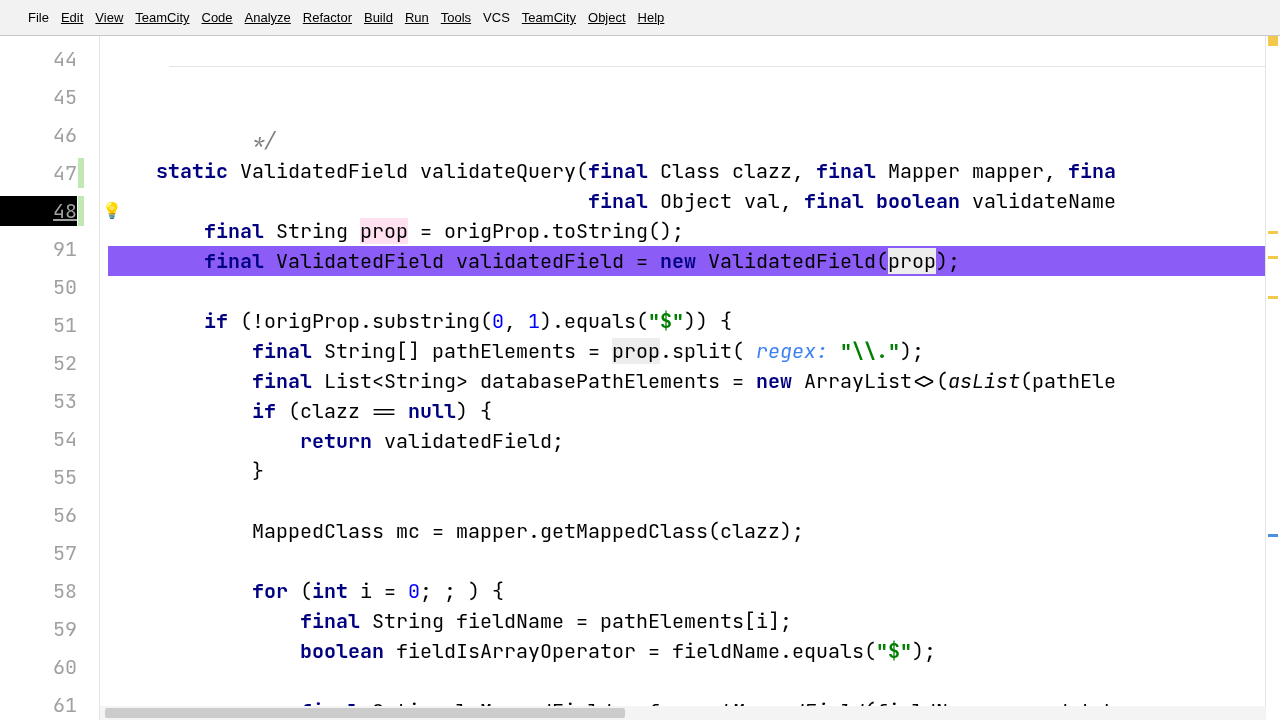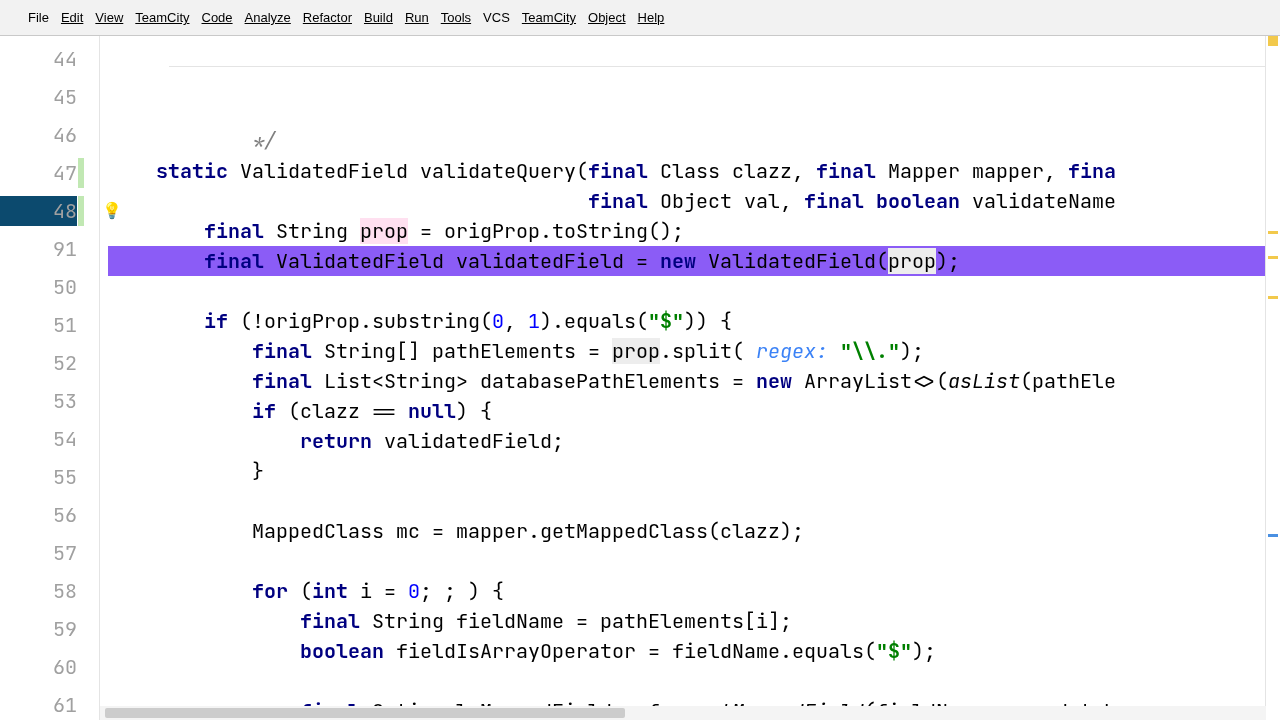--- a/index.html
+++ b/index.html
@@ -41,21 +41,22 @@
     padding-right: 22px;
     box-sizing: border-box;
     position: relative;
   }
   .gutter-line {
     height: 30px;
     position: relative;
     margin-top: 8px;
   }
   .gutter-line.active-line-gutter {
-    background: #0c4a6e;
+    background: #000000;
+    text-decoration: underline;
   }
   .vcs-strip {
     position: absolute;
     left: 78px;
     top: 0;
     width: 6px;
     height: 100%;
     background: #c1e8b3;
   }
   .code {

